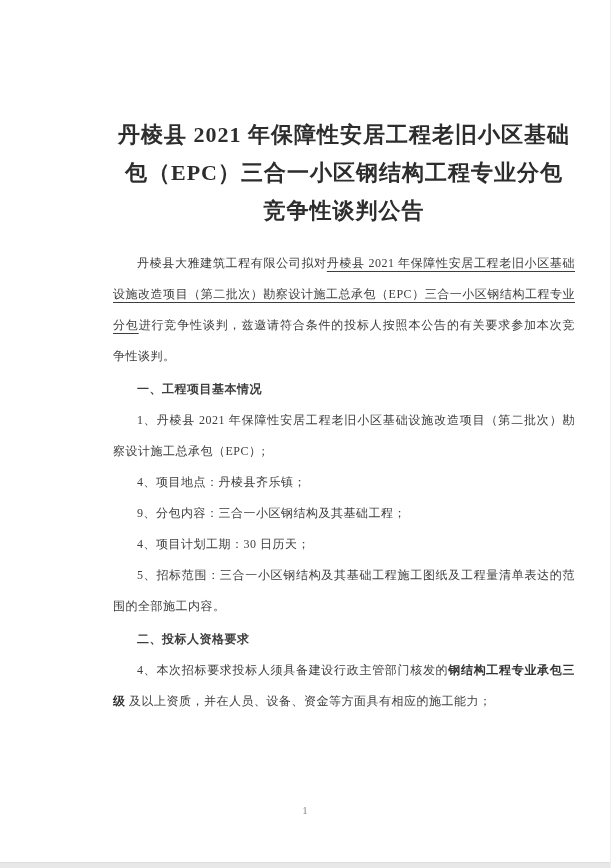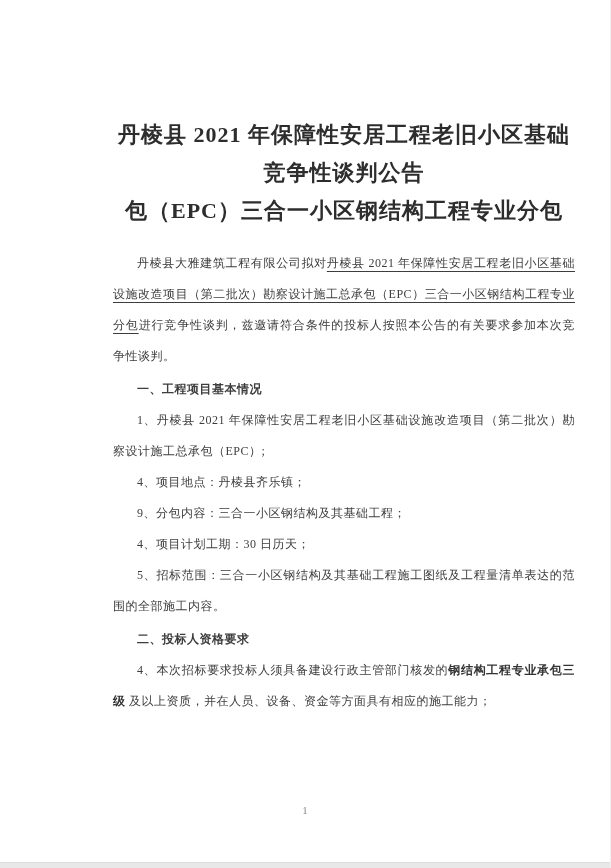--- a/index.html
+++ b/index.html
@@ -67,22 +67,22 @@
   }
 </style>
 </head>
 <body>
 
 <div class="page">
   <div class="content">
 
     <div class="doc-title">
       <div>丹棱县 2021 年保障性安居工程老旧小区基础</div>
+      <div>包（EPC）三合一小区钢结构工程专业分包</div>
       <div>竞争性谈判公告</div>
-      <div>包（EPC）三合一小区钢结构工程专业分包</div>
     </div>
 
     <div class="body-text">
       <p><span>丹棱县大雅建筑工程有限公司拟对</span><span class="underline">丹棱县 2021 年保障性安居工程老旧小区基础设施改造项目（第二批次）勘察设计施工总承包（EPC）三合一小区钢结构工程专业分包</span><span>进行竞争性谈判，兹邀请符合条件的投标人按照本公告的有关要求参加本次竞争性谈判。</span></p>
 
       <p class="heading">一、工程项目基本情况</p>
 
       <p>1、丹棱县 2021 年保障性安居工程老旧小区基础设施改造项目（第二批次）勘察设计施工总承包（EPC）;</p>
       <p>4、项目地点：丹棱县齐乐镇；</p>
       <p>9、分包内容：三合一小区钢结构及其基础工程；</p>

